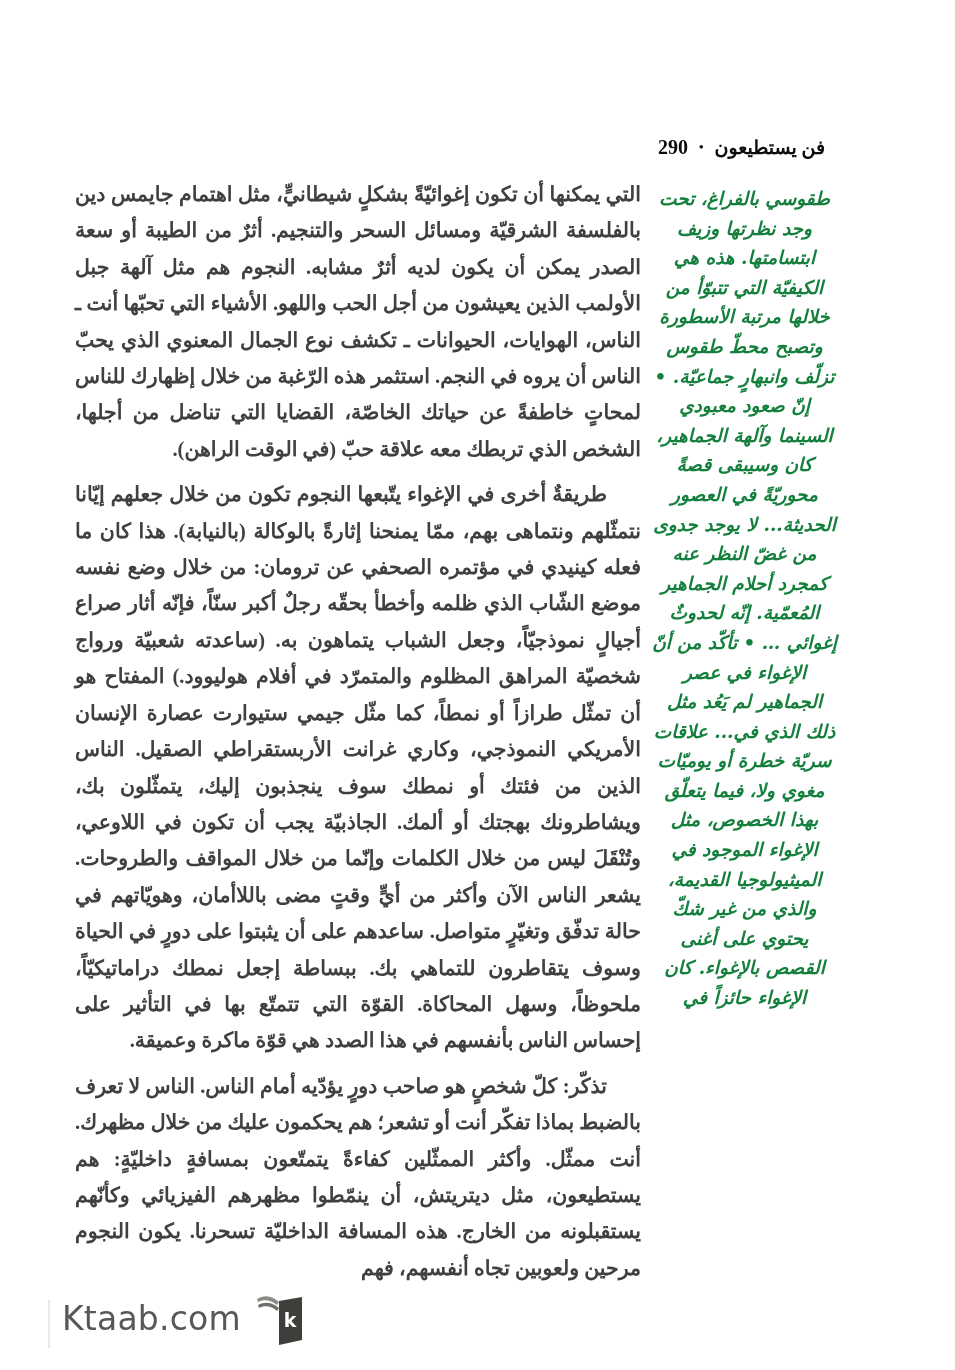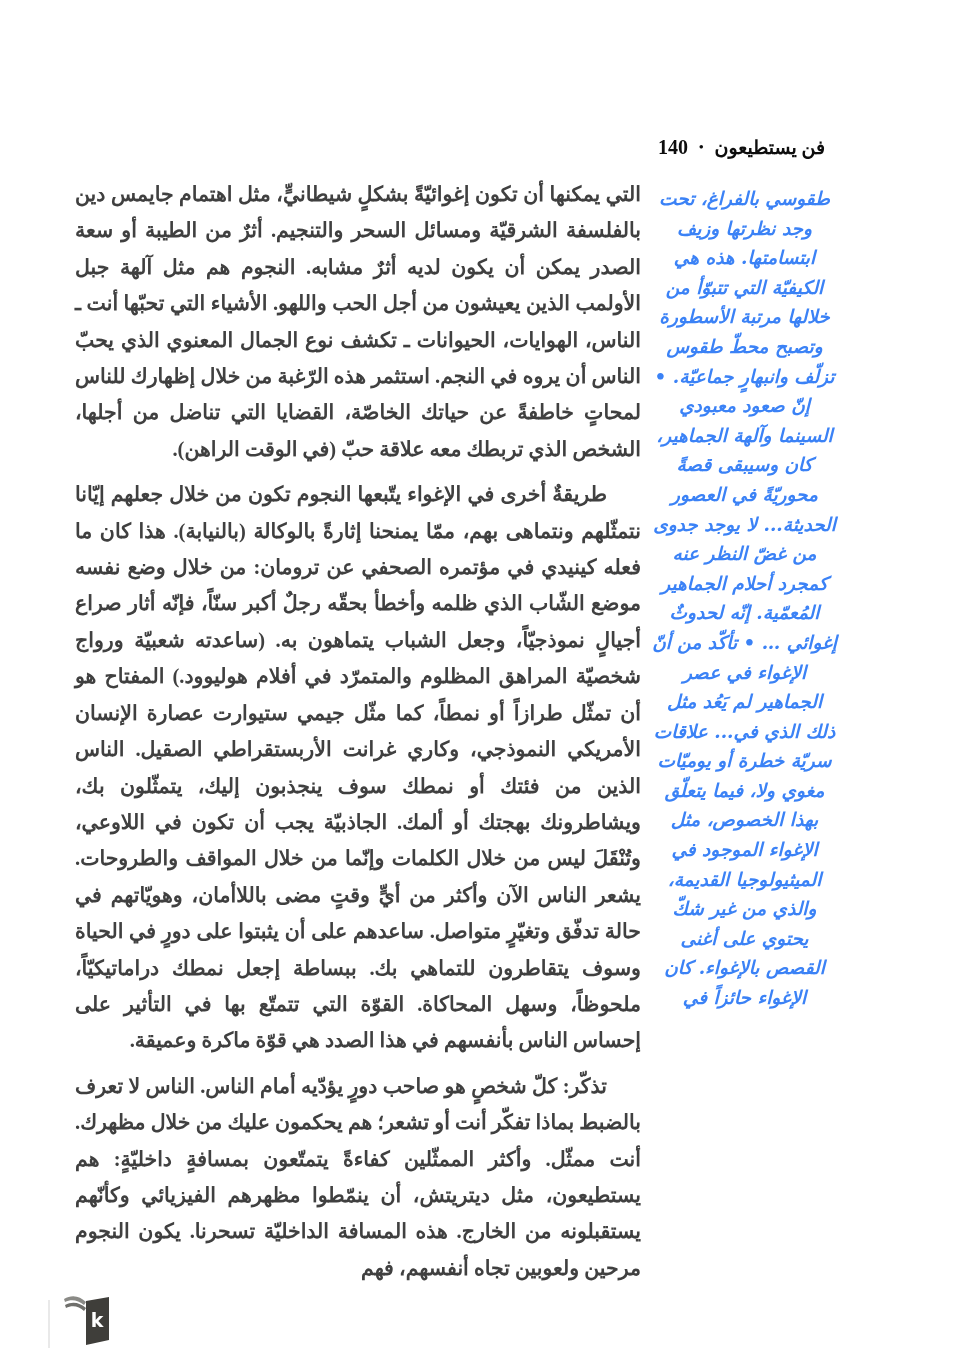--- a/index.html
+++ b/index.html
@@ -91,21 +91,21 @@
     top: 8px;
     right: 0;
     width: 185px;
     direction: rtl;
     text-align: center;
     font-family: "DejaVu Serif", "Liberation Serif", serif;
     font-style: italic;
     font-size: 18.5px;
     line-height: 29.6px;
     font-weight: 600;
-    color: #3b82f6;
+    color: #15803d;
   }
   .margin-column p {
     margin: 0;
     text-align: center;
   }
 
   
   .watermark {
     position: absolute;
     left: 62px;
@@ -142,21 +142,21 @@
   }
 </style>
 </head>
 <body>
 
 <div id="page">
 
   <div class="running-header">
     <span class="book-title">فن يستطيعون</span>
     <span class="hdr-bullet">•</span>
-    <span class="page-num">140</span>
+    <span class="page-num">290</span>
   </div>
 
   <div class="body-area">
 
     <div class="main-column">
       <p>التي يمكنها أن تكون إغوائيّةً بشكلٍ شيطانيٍّ، مثل اهتمام جايمس دين بالفلسفة الشرقيّة ومسائل السحر والتنجيم. أثرٌ من الطيبة أو سعة الصدر يمكن أن يكون لديه أثرٌ مشابه. النجوم هم مثل آلهة جبل الأولمب الذين يعيشون من أجل الحب واللهو. الأشياء التي تحبّها أنت ـ الناس، الهوايات، الحيوانات ـ تكشف نوع الجمال المعنوي الذي يحبّ الناس أن يروه في النجم. استثمر هذه الرّغبة من خلال إظهارك للناس لمحاتٍ خاطفةً عن حياتك الخاصّة، القضايا التي تناضل من أجلها، الشخص الذي تربطك معه علاقة حبّ (في الوقت الراهن).</p>
       <p class="indent">طريقةٌ أخرى في الإغواء يتّبعها النجوم تكون من خلال جعلهم إيّانا نتمثّلهم ونتماهى بهم، ممّا يمنحنا إثارةً بالوكالة (بالنيابة). هذا كان ما فعله كينيدي في مؤتمره الصحفي عن ترومان: من خلال وضع نفسه موضع الشّاب الذي ظلمه وأخطأ بحقّه رجلٌ أكبر سنّاً، فإنّه أثار صراع أجيالٍ نموذجيّاً، وجعل الشباب يتماهون به. (ساعدته شعبيّة ورواج شخصيّة المراهق المظلوم والمتمرّد في أفلام هوليوود.) المفتاح هو أن تمثّل طرازاً أو نمطاً، كما مثّل جيمي ستيوارت عصارة الإنسان الأمريكي النموذجي، وكاري غرانت الأربستقراطي الصقيل. الناس الذين من فئتك أو نمطك سوف ينجذبون إليك، يتمثّلون بك، ويشاطرونك بهجتك أو ألمك. الجاذبيّة يجب أن تكون في اللاوعي، وتُنْقَلَ ليس من خلال الكلمات وإنّما من خلال المواقف والطروحات. يشعر الناس الآن وأكثر من أيٍّ وقتٍ مضى باللاأمان، وهويّاتهم في حالة تدفّق وتغيّرٍ متواصل. ساعدهم على أن يثبتوا على دورٍ في الحياة وسوف يتقاطرون للتماهي بك. ببساطة إجعل نمطك دراماتيكيّاً، ملحوظاً، وسهل المحاكاة. القوّة التي تتمتّع بها في التأثير على إحساس الناس بأنفسهم في هذا الصدد هي قوّة ماكرة وعميقة.</p>
       <p class="indent">تذكّر: كلّ شخصٍ هو صاحب دورٍ يؤدّيه أمام الناس. الناس لا تعرف بالضبط بماذا تفكّر أنت أو تشعر؛ هم يحكمون عليك من خلال مظهرك. أنت ممثّل. وأكثر الممثّلين كفاءةً يتمتّعون بمسافةٍ داخليّةٍ: هم يستطيعون، مثل ديتريتش، أن ينمّطوا مظهرهم الفيزيائي وكأنّهم يستقبلونه من الخارج. هذه المسافة الداخليّة تسحرنا. يكون النجوم مرحين ولعوبين تجاه أنفسهم، فهم</p>
     </div>
 
@@ -173,15 +173,16 @@
       <svg width="52" height="60" viewBox="0 0 52 60" xmlns="http://www.w3.org/2000/svg" aria-hidden="true">
 
         <path d="M2 11 C10 6, 18 8, 24 14 L22 17 C16 12, 9 11, 3 14 Z" fill="#8a8a86"></path>
         <path d="M3 17 C11 13, 18 15, 24 20 L22 23 C17 18, 10 17, 4 20 Z" fill="#6f6f6b"></path>
 
         <path d="M24 13 L47 9 L47 52 L24 57 Z" fill="#3f3e3a"></path>
 
         <text x="35" y="39" font-family="DejaVu Sans, Liberation Sans, sans-serif" font-size="19" font-weight="700" fill="#ffffff" text-anchor="middle">k</text>
       </svg>
     </span>
+    <span class="wm-text">Ktaab.com</span>
   </div>
 
 </div>
 
 </body></html>

